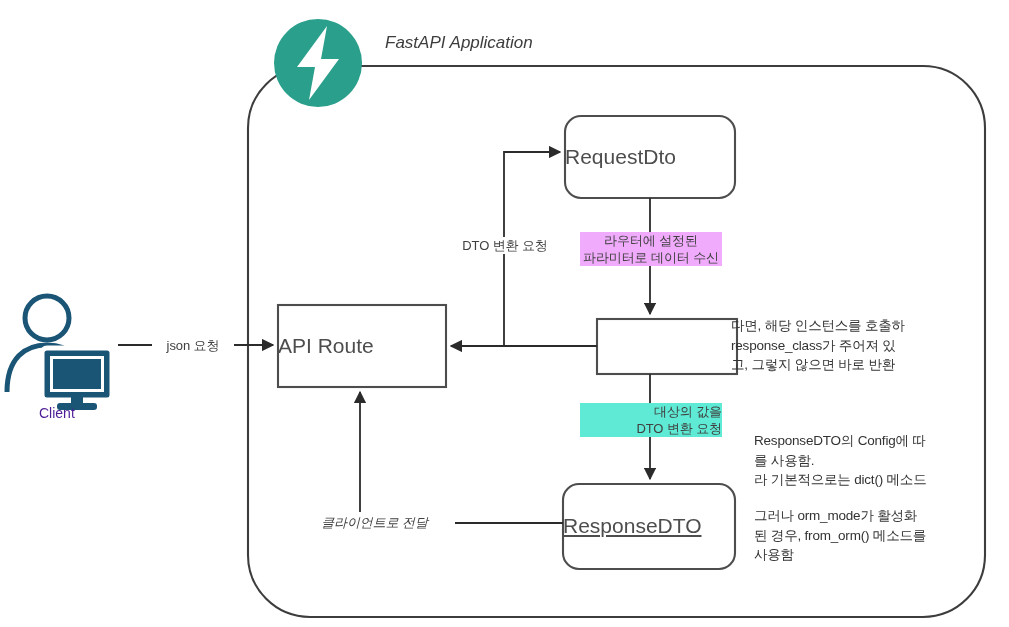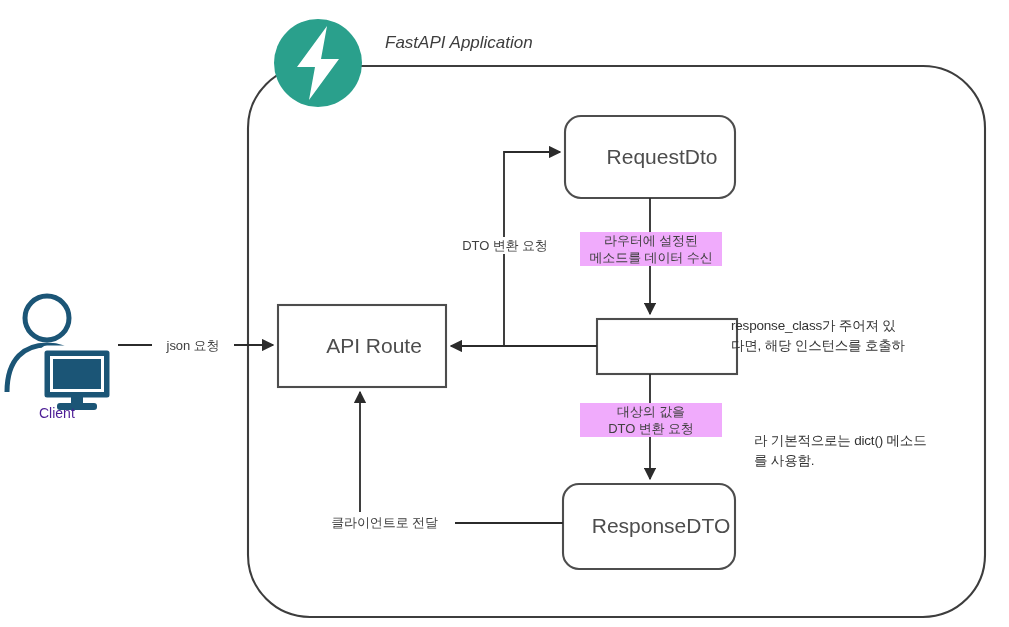--- a/index.html
+++ b/index.html
@@ -23,24 +23,23 @@
     position: absolute;
     left: 0;
     top: 0;
     width: 1009px;
     height: 627px;
   }
   .node-label {
     position: absolute;
     font-size: 21px;
     color: #4d4d4d;
-    text-align: center;
+    text-align: left;
     white-space: nowrap;
     line-height: 1.15;
-    padding-left: 12px;
   }
   .edge-label {
     position: absolute;
     font-size: 13px;
     color: #404040;
     text-align: center;
     white-space: nowrap;
     line-height: 1.32;
     letter-spacing: -0.1px;
   }
@@ -121,50 +120,57 @@
   <div class="label-mask" style="left:152px; top:334px; width:82px; height:23px;"></div>
   <div class="label-mask" style="left:330px; top:512px; width:125px; height:22px;"></div>
 
   <div class="title-label" style="left:385px; top:33px;">FastAPI Application</div>
 
   <div class="node-label" style="left:278px; top:334px; width:168px;">API Route</div>
 
   <div class="node-label" style="left:565px; top:145px; width:170px;">RequestDto</div>
 
 
-  <div class="node-label" style="left:563px; top:514px; width:172px;">ResponseDTO</div>
+  <div class="node-label" style="left:563px; top:514px; width:172px;text-decoration:underline;">ResponseDTO</div>
 
   <div class="small-label" style="left:39px; top:405px;">Client</div>
 
   <div class="edge-label" style="left:152px; top:337px; width:82px;">
     <div>json 요청</div>
   </div>
 
   <div class="edge-label" style="left:440px; top:237px; width:130px; background:#ffffff;">
     <div>DTO 변환 요청</div>
   </div>
 
   <div class="edge-label" style="left:580px; top:232px; width:142px; background:#f0abfc;">
     <div>라우터에 설정된</div>
-    <div>메소드를 데이터 수신</div>
+    <div>파라미터로 데이터 수신</div>
   </div>
 
-  <div class="edge-label" style="left:580px; top:403px; width:142px; background:#f0abfc;">
+  <div class="edge-label" style="left:580px; top:403px; width:142px; background:#5eead4;text-align:right;">
     <div>대상의 값을</div>
     <div>DTO 변환 요청</div>
   </div>
 
-  <div class="edge-label" style="left:322px; top:514px; width:125px;">
+  <div class="edge-label" style="left:312px; top:514px; width:125px;font-style:italic;">
     <div>클라이언트로 전달</div>
   </div>
 
   <div class="note-text" style="left:731px; top:316px; width:220px;">
+    <div>다면, 해당 인스턴스를 호출하</div>
     <div>response_class가 주어져 있</div>
-    <div>다면, 해당 인스턴스를 호출하</div>
+    <div>고, 그렇지 않으면 바로 반환</div>
   </div>
 
   <div class="note-text" style="left:754px; top:431px; width:220px;">
+    <div>ResponseDTO의 Config에 따</div>
+    <div>를 사용함.</div>
     <div>라 기본적으로는 dict() 메소드</div>
-    <div>를 사용함.</div>
   </div>
 
+  <div class="note-text" style="left:754px; top:506px; width:220px;">
+    <div>그러나 orm_mode가 활성화</div>
+    <div>된 경우, from_orm() 메소드를</div>
+    <div>사용함</div>
+  </div>
 
 </div>
 
 </body></html>

